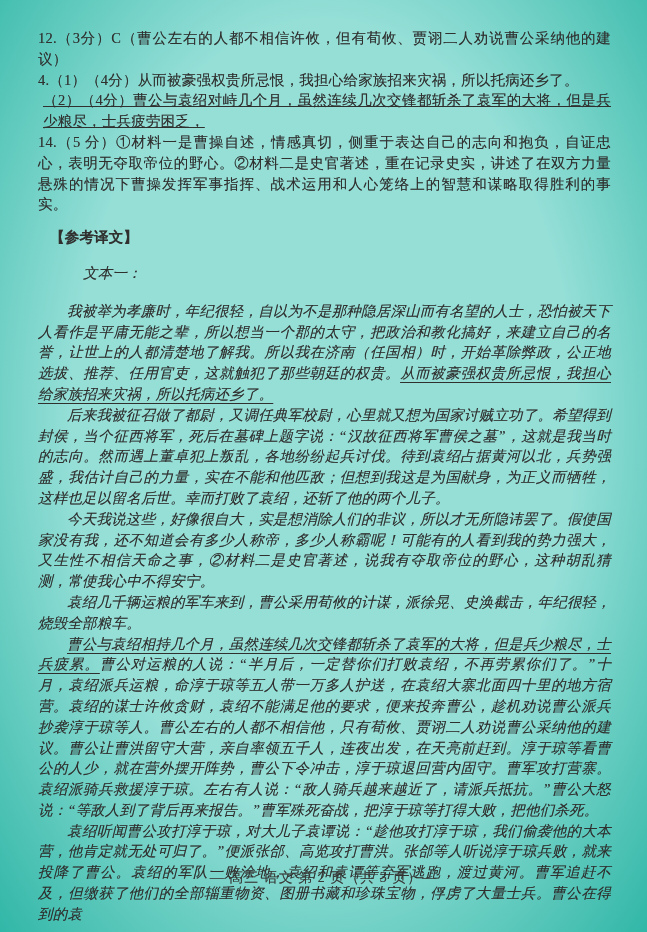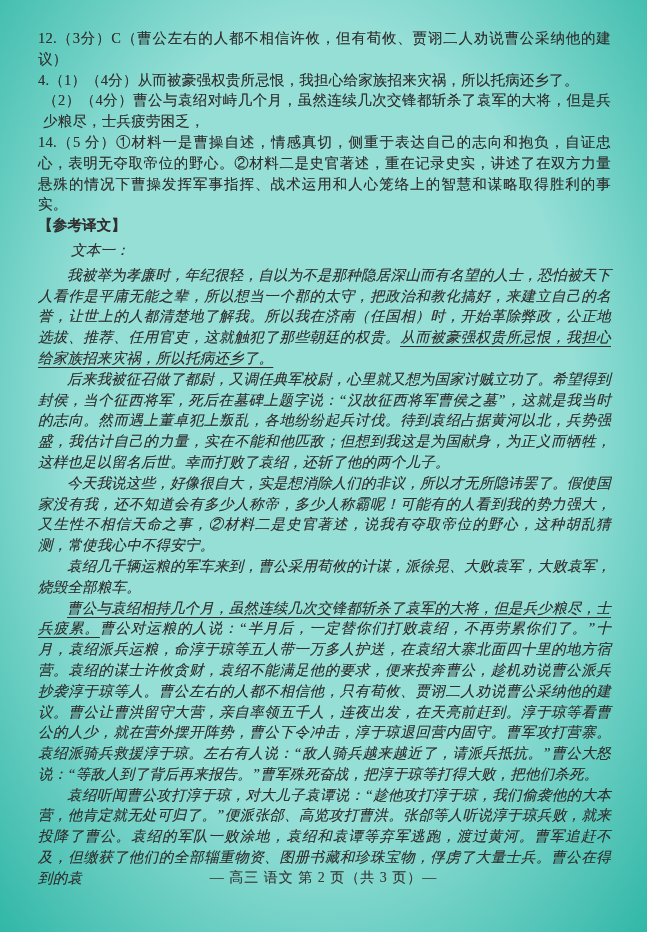--- a/index.html
+++ b/index.html
@@ -25,24 +25,24 @@
     position: absolute;
     left: 38px; top: 28px; width: 573px;
     font-size: 14.5px;
     line-height: 20.8px;
     text-align: justify;
     text-justify: inter-character;
     letter-spacing: 0.2px;
     text-shadow: 0 0 0.6px rgba(40,40,40,0.45);
   }
   .ans { margin: 0; text-indent: 0; }
-  .ans-sub { padding-left: 5px; }
-  .heading { margin: 0; font-weight: 600; }
+  .ans-sub { padding-left: 5px; text-decoration: underline; }
+  .heading { margin: 12px; font-weight: 600; }
   .kaiti { font-style: italic; }
-  .label-line { margin: 4px; text-indent: 2em; }
+  .label-line { margin: 16px; text-indent: 2em; font-family: Liberation Mono, monospace; }
   .para { margin: 0; text-indent: 2em; }
   .ul-seg {
     text-decoration: underline;
     text-decoration-thickness: 1px;
     text-underline-offset: 3.5px;
   }
   .footer {
     position: absolute;
     left: 0; top: 869px; width: 647px;
     text-align: center;
@@ -69,21 +69,21 @@
 
     <p class="label-line kaiti">文本一：</p>
 
     <p class="para kaiti"><span>我被举为孝廉时，年纪很轻，自以为不是那种隐居深山而有名望的人士，恐怕被天下人看作是平庸无能之辈，所以想当一个郡的太守，把政治和教化搞好，来建立自己的名誉，让世上的人都清楚地了解我。所以我在济南（任国相）时，开始革除弊政，公正地选拔、推荐、任用官吏，这就触犯了那些朝廷的权贵。</span><span class="ul-seg">从而被豪强权贵所忌恨，我担心给家族招来灾祸，所以托病还乡了。</span></p>
 
     <p class="para kaiti">后来我被征召做了都尉，又调任典军校尉，心里就又想为国家讨贼立功了。希望得到封侯，当个征西将军，死后在墓碑上题字说：“汉故征西将军曹侯之墓”，这就是我当时的志向。然而遇上董卓犯上叛乱，各地纷纷起兵讨伐。待到袁绍占据黄河以北，兵势强盛，我估计自己的力量，实在不能和他匹敌；但想到我这是为国献身，为正义而牺牲，这样也足以留名后世。幸而打败了袁绍，还斩了他的两个儿子。</p>
 
     <p class="para kaiti">今天我说这些，好像很自大，实是想消除人们的非议，所以才无所隐讳罢了。假使国家没有我，还不知道会有多少人称帝，多少人称霸呢！可能有的人看到我的势力强大，又生性不相信天命之事，②材料二是史官著述，说我有夺取帝位的野心，这种胡乱猜测，常使我心中不得安宁。</p>
 
 
-    <p class="para kaiti">袁绍几千辆运粮的军车来到，曹公采用荀攸的计谋，派徐晃、大败袁军，大败袁军，烧毁全部粮车。</p>
+    <p class="para kaiti">袁绍几千辆运粮的军车来到，曹公采用荀攸的计谋，派徐晃、史涣截击，年纪很轻，烧毁全部粮车。</p>
 
     <p class="para kaiti"><span class="ul-seg">曹公与袁绍相持几个月，虽然连续几次交锋都斩杀了袁军的大将，但是兵少粮尽，士兵疲累。</span><span>曹公对运粮的人说：“半月后，一定替你们打败袁绍，不再劳累你们了。”十月，袁绍派兵运粮，命淳于琼等五人带一万多人护送，在袁绍大寨北面四十里的地方宿营。袁绍的谋士许攸贪财，袁绍不能满足他的要求，便来投奔曹公，趁机劝说曹公派兵抄袭淳于琼等人。曹公左右的人都不相信他，只有荀攸、贾诩二人劝说曹公采纳他的建议。曹公让曹洪留守大营，亲自率领五千人，连夜出发，在天亮前赶到。淳于琼等看曹公的人少，就在营外摆开阵势，曹公下令冲击，淳于琼退回营内固守。曹军攻打营寨。袁绍派骑兵救援淳于琼。左右有人说：“敌人骑兵越来越近了，请派兵抵抗。”曹公大怒说：“等敌人到了背后再来报告。”曹军殊死奋战，把淳于琼等打得大败，把他们杀死。</span></p>
 
     <p class="para kaiti">袁绍听闻曹公攻打淳于琼，对大儿子袁谭说：“趁他攻打淳于琼，我们偷袭他的大本营，他肯定就无处可归了。”便派张郃、高览攻打曹洪。张郃等人听说淳于琼兵败，就来投降了曹公。袁绍的军队一败涂地，袁绍和袁谭等弃军逃跑，渡过黄河。曹军追赶不及，但缴获了他们的全部辎重物资、图册书藏和珍珠宝物，俘虏了大量士兵。曹公在得到的袁</p>
 
   </div>
 
   <div class="footer">— 高三 语文 第 2 页（共 3 页）—</div>
 </div>
 

